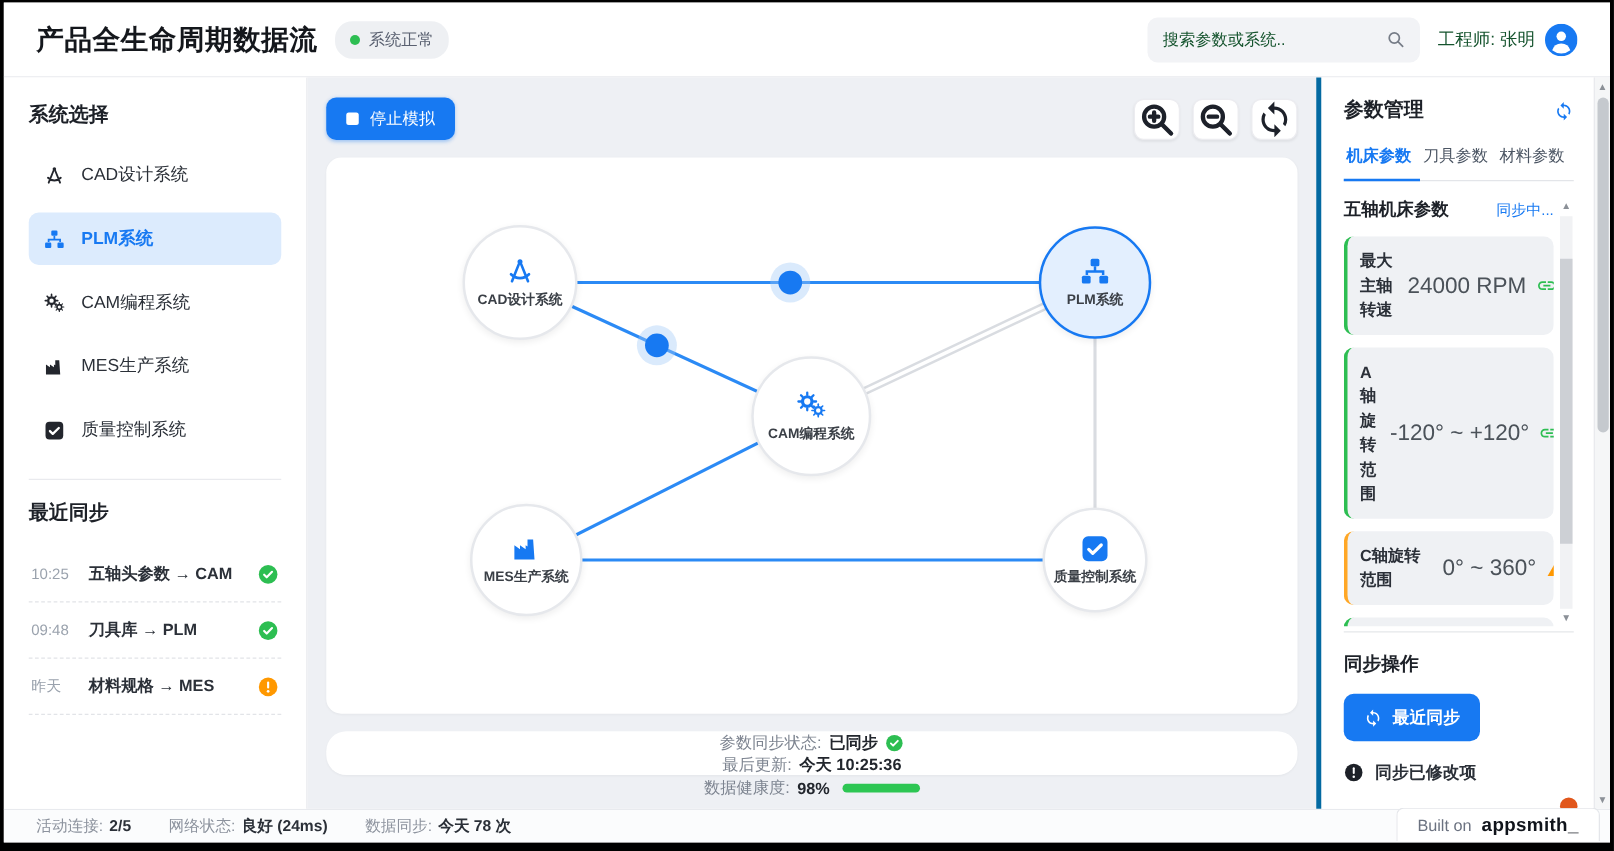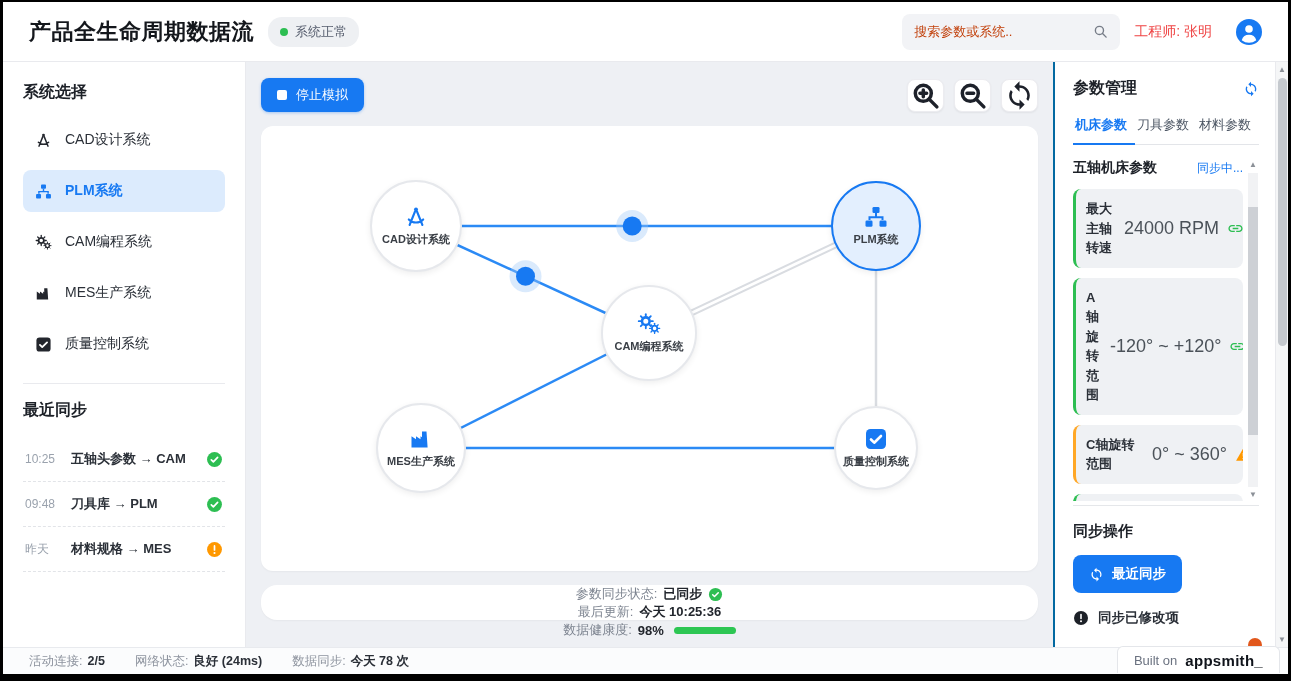--- a/index.html
+++ b/index.html
@@ -6,23 +6,23 @@
   html,body { width:1291px; height:681px; background:#000; font-family:"Liberation Sans","DejaVu Sans",sans-serif; overflow:hidden; }
   .frame { position:absolute; left:3px; top:2px; width:1285px; height:672px; background:#fff; overflow:hidden; }
 
   
   header { height:60px; display:flex; align-items:center; padding:0 26px; gap:14px; border-bottom:1px solid #e9eaee; background:#fff; }
   .title { font-size:22px; font-weight:800; color:#14171c; letter-spacing:.5px; }
   .status-badge { display:flex; align-items:center; gap:7px; background:#eef0f3; border-radius:14px; padding:6px 12px; font-size:13px; color:#596070; }
   .status-dot { width:8px; height:8px; border-radius:50%; background:var(--success-green); }
   .spacer { flex:1; }
   .search { width:218px; height:36px; background:#f2f3f6; border-radius:8px; display:flex; align-items:center; justify-content:space-between; padding:0 12px; }
-  .search .ph { font-size:13px; color:#c2410c; }
+  .search .ph { font-size:13px; color:#14532d; }
   .search .sicon { width:15px; height:15px; color:#767c87; }
-  .user { display:flex; align-items:center; gap:24px; font-size:14px; color:#ef4444; }
+  .user { display:flex; align-items:center; gap:8px; font-size:14px; color:#14532d; }
   .avatar { width:26px; height:26px; display:block; }
 
   
   .main { display:flex; height:585px; }
 
   
   .sidebar { width:243px; border-right:1px solid #e9eaee; padding:20px 20px 0; background:#fff; }
   .sidebar h2 { font-size:16px; font-weight:800; color:#1d2128; margin-bottom:16px; }
   .sys-item { height:42px; margin-bottom:9px; display:flex; align-items:center; gap:13px; padding:0 12px; border-radius:8px; font-size:14px; color:#2b3038; cursor:pointer; }
   .sys-item .sys-icon { width:17px; height:17px; color:#23262d; flex:none; }
@@ -49,21 +49,21 @@
   .node .node-label { font-size:11px; font-weight:600; color:#3a3f46; white-space:nowrap; }
   .node.selected { background:var(--node-selected-bg); border-color:var(--accent-blue); }
   .canvas-status { margin:14px 0 0; background:#fff; border-radius:16px; height:35px; display:flex; align-items:center; justify-content:space-between; padding:0 24px; font-size:13px; box-shadow:0 1px 2px rgba(0,0,0,.04);flex-direction:column; }
   .canvas-status .seg { display:flex; align-items:center; gap:6px; }
   .canvas-status .lbl { color:#7d8490; }
   .canvas-status b { color:#22262d; font-weight:700; }
   .canvas-status .cicon { width:15px; height:15px; }
   .health-bar { width:62px; height:7px; border-radius:4px; background:var(--health-green); margin-left:4px; }
 
   
-  .rpanel { width:222px; border-left:2px solid #0369a1; padding:16px 16px 0 18px; background:#fff; overflow:hidden; position:relative; }
+  .rpanel { width:222px; border-left:4px solid #0369a1; padding:16px 16px 0 18px; background:#fff; overflow:hidden; position:relative; }
   .rp-title-row { display:flex; justify-content:space-between; align-items:center; }
   .rp-title { font-size:16px; font-weight:800; color:#1d2128; }
   .rp-refresh { width:16px; height:16px; color:var(--accent-blue); cursor:pointer; }
   .tabs { display:flex; margin-top:14px; border-bottom:1px solid #e3e5e9; }
   .tab { flex:1; font-size:13px; color:#4b5563; padding:2px 2px 8px; line-height:1.55; cursor:pointer; }
   .tab.active { color:var(--accent-blue); border-bottom:2px solid var(--accent-blue); margin-bottom:-1px; font-weight:600; }
   .pscroll-region { position:relative; margin-top:14px; padding-right:16px; }
   .group-row { display:flex; justify-content:space-between; align-items:baseline; }
   .group-title { font-size:14px; font-weight:800; color:#1d2128; }
   .group-status { font-size:12px; color:var(--accent-blue); white-space:nowrap; overflow:hidden; max-width:58px; }

